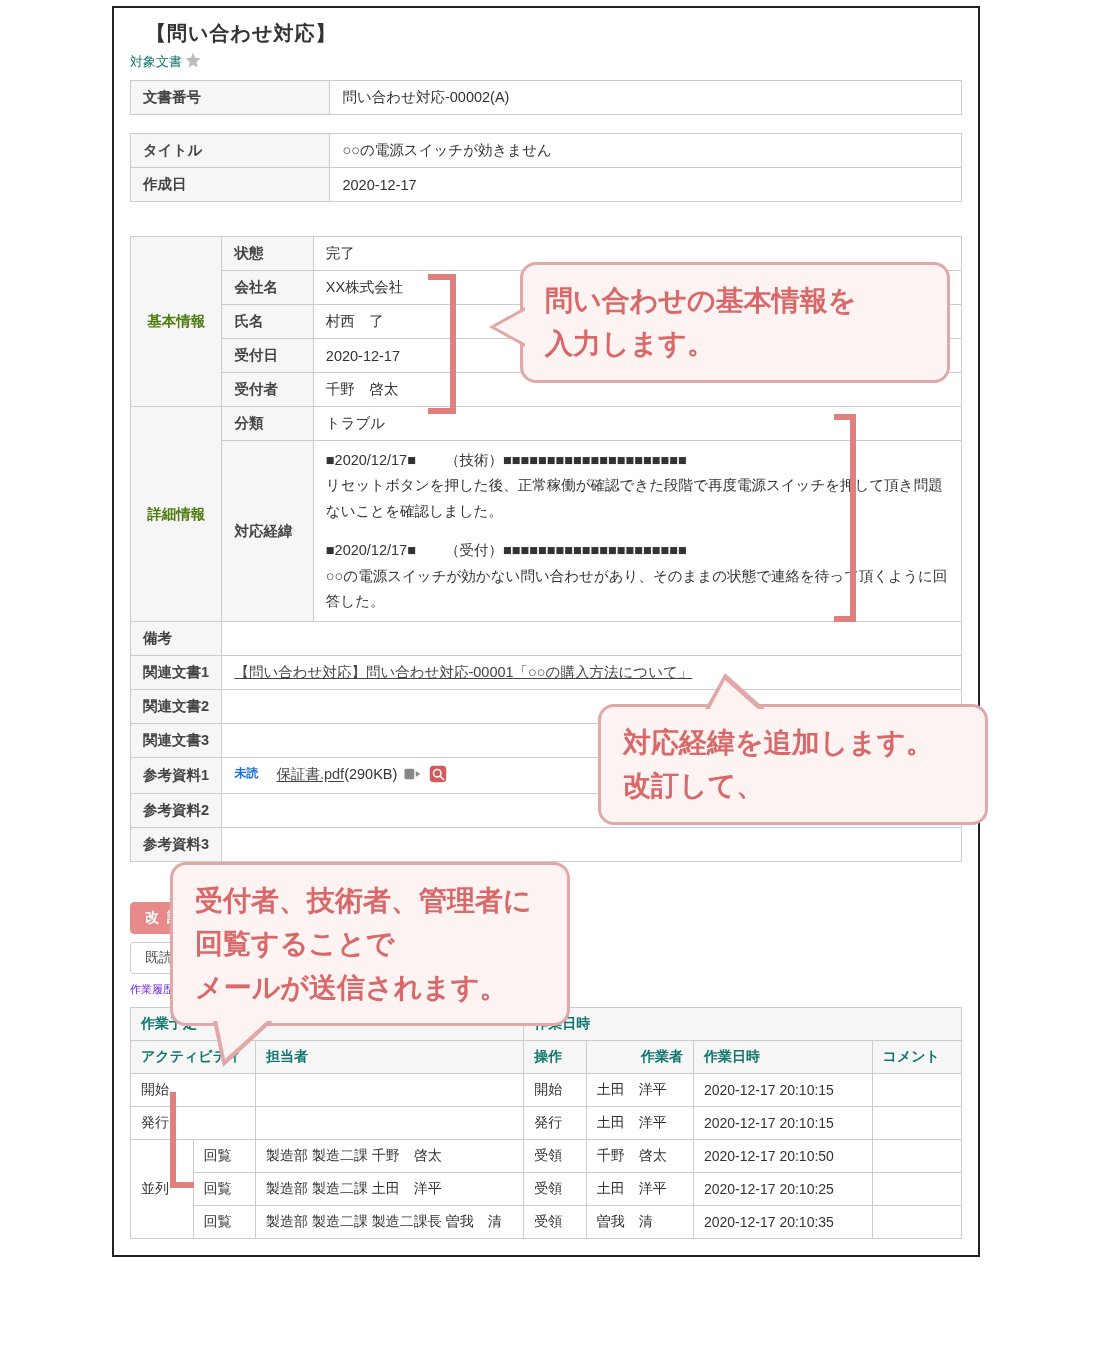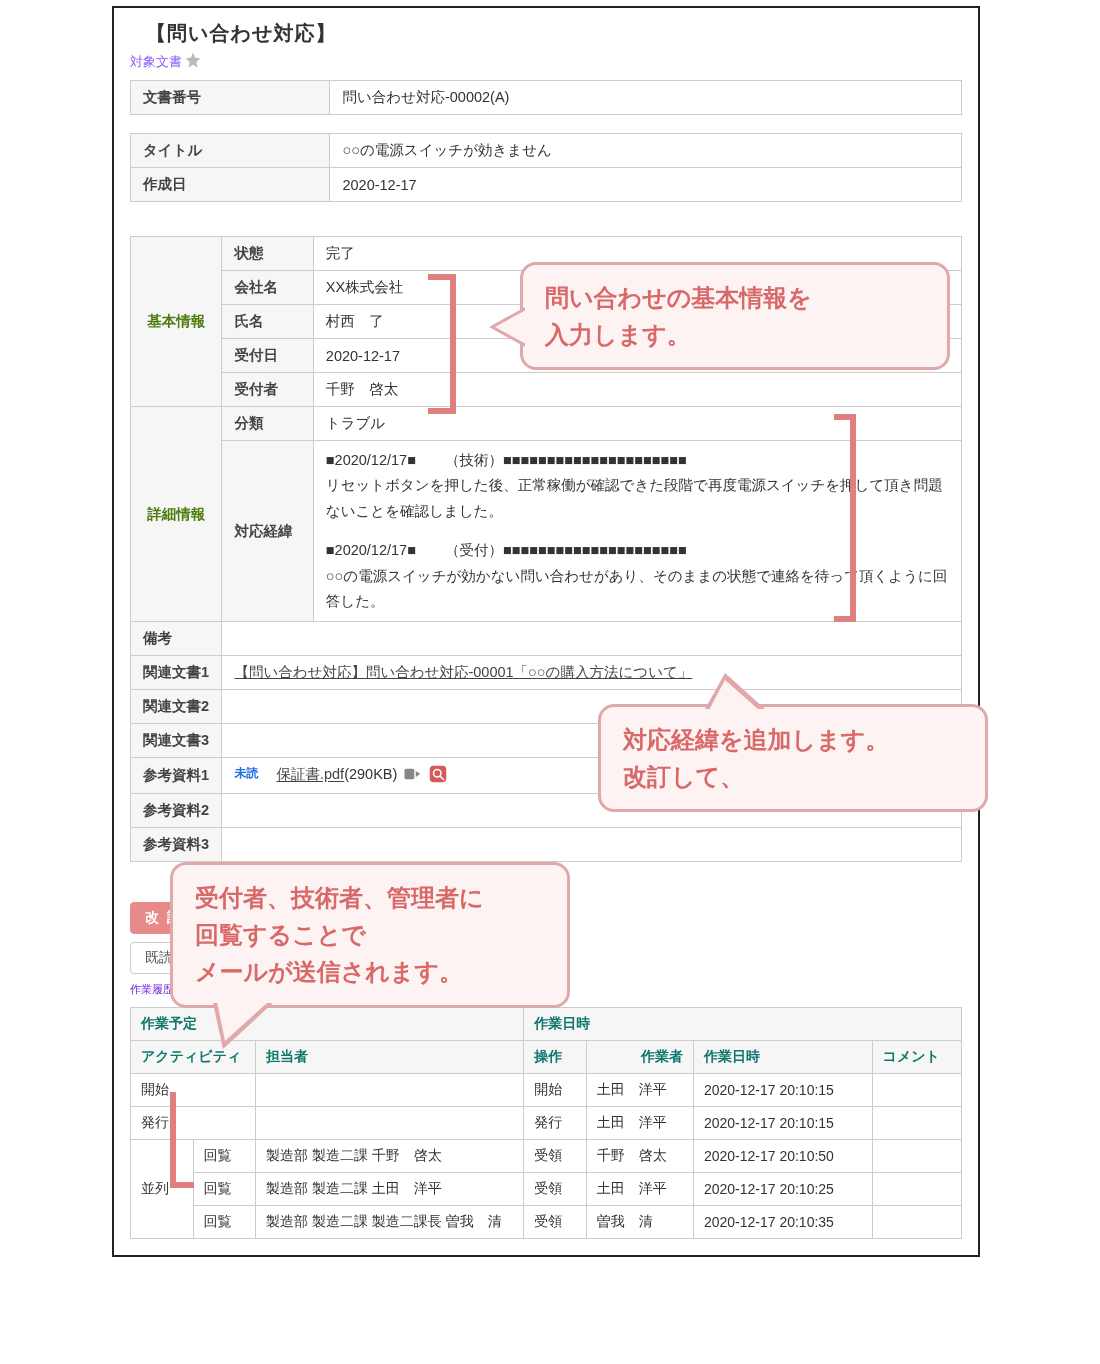--- a/index.html
+++ b/index.html
@@ -24,21 +24,21 @@
     position: relative;
   }
   .doc-title {
     font-size: 20px;
     font-weight: 700;
     margin: 2px 0 0 16px;
     letter-spacing: 1px;
   }
   .target-doc {
     font-size: 13px;
-    color: #8b5cf6;
+    color: #0f766e;
     margin: 4px 0 8px 0;
     display: flex;
     align-items: center;
     gap: 2px;
   }
   .target-doc svg { width:18px; height:18px; fill:#bbb; }
   table { border-collapse: collapse; width: 100%; }
   .tbl-outer { margin-bottom: 20px; }
   .tbl-outer td { border: 1px solid #ccc; padding: 7px 12px; background:#fff; font-size:14.5px; }
   .tbl-outer td.lbl { background: #f6f6f6; font-weight: 700; color:#444; }
@@ -69,21 +69,21 @@
   .work-table th { background:#f6f6f6; font-weight:700; color:#0f766e; }
   
   .callout {
     position:absolute;
     background:#fdf3f3;
     border:3px solid #e0a8a8;
     border-radius:16px;
     padding:14px 22px;
     color:#d96868;
     font-weight:700;
-    font-size:24px;
+    font-size:28px;
     line-height:1.55;
     z-index:20;
   }
   .callout::before {
     content:"";
     position:absolute;
     width:0; height:0;
   }
   .callout.c1 { top:262px; left:520px; width:430px; }
   .callout.c1::before {

